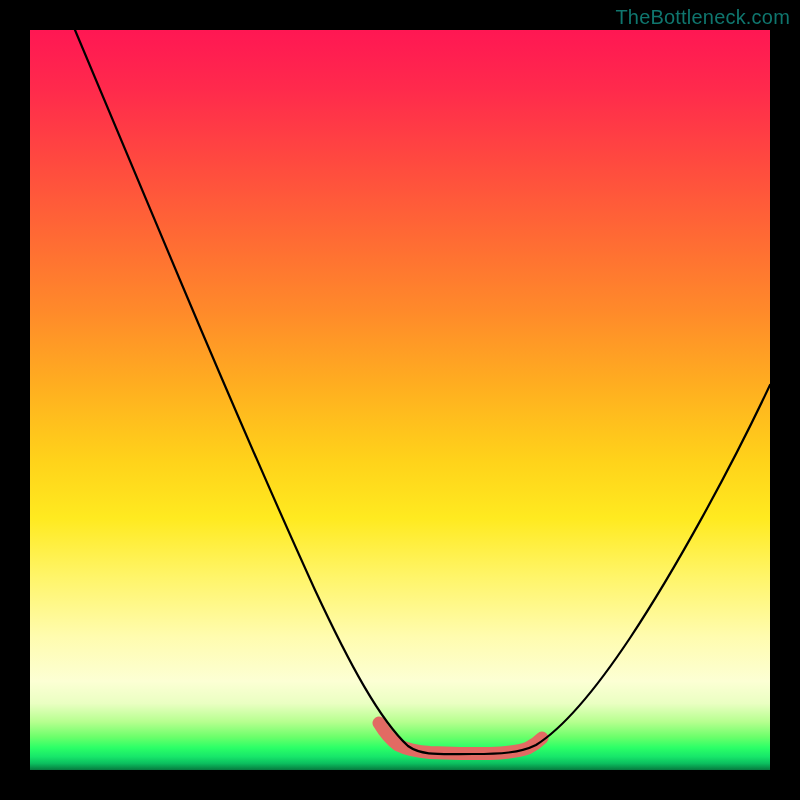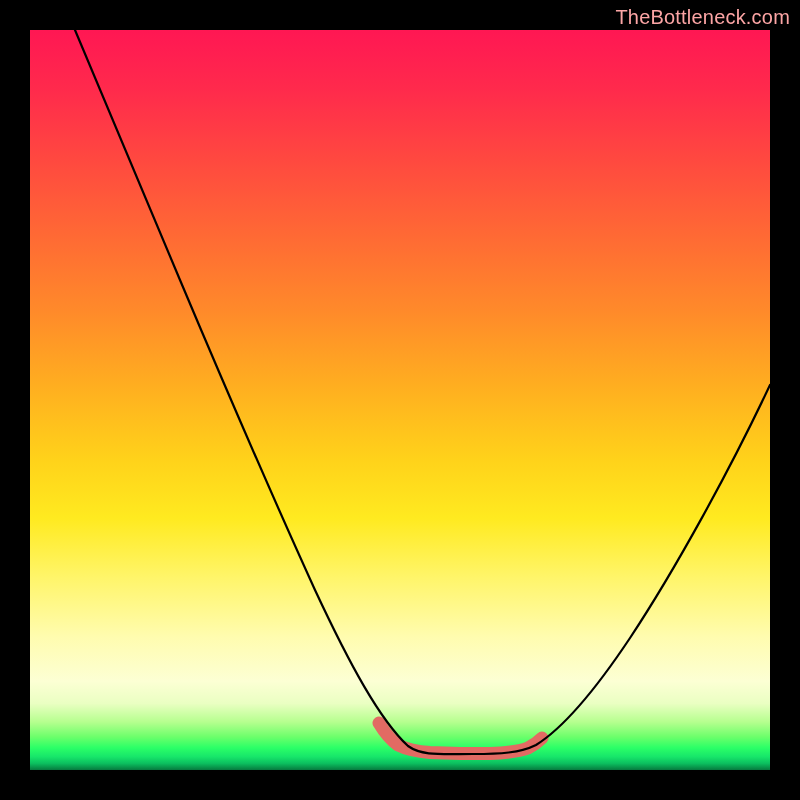--- a/index.html
+++ b/index.html
@@ -55,21 +55,21 @@
   .curve-svg {
     position: absolute;
     inset: 0;
     width: 740px;
     height: 740px;
   }
   .watermark {
     position: absolute;
     top: 6px;
     right: 10px;
-    color: #fca5a5;
+    color: #0f766e;
     font-size: 20px;
     font-weight: 400;
     letter-spacing: 0.2px;
     user-select: none;
   }
 </style>
 </head>
 <body>
 
 <div class="stage">

